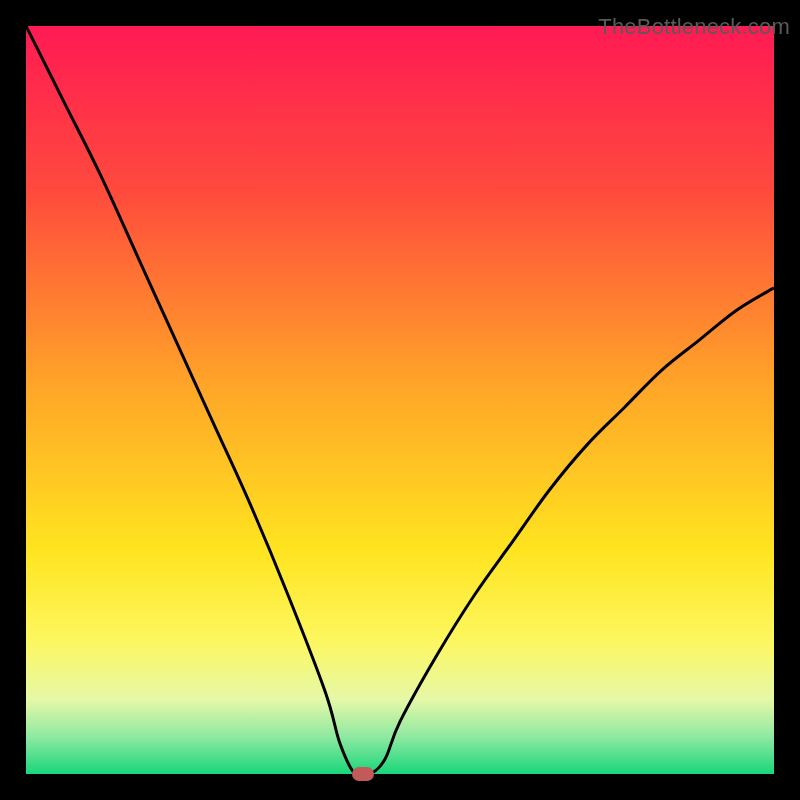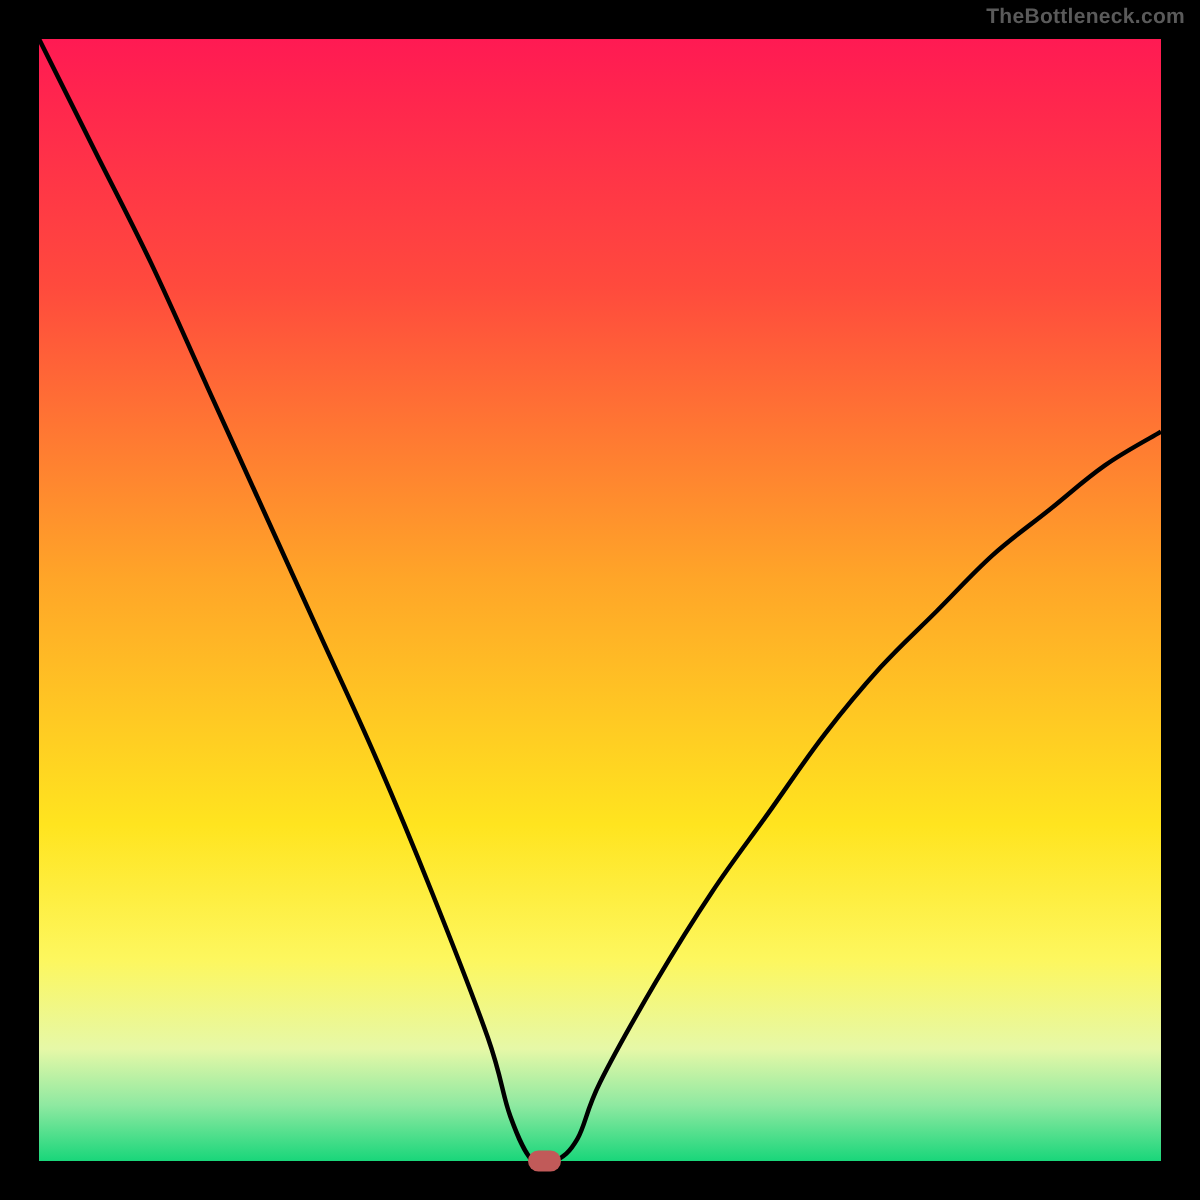--- a/index.html
+++ b/index.html
@@ -12,25 +12,25 @@
     font-family: Arial, Helvetica, sans-serif;
   }
   .frame {
     position: relative;
     width: 800px;
     height: 800px;
     background: #000;
   }
   .watermark {
     position: absolute;
-    top: 2px;
+    top: 14px;
     right: 10px;
     color: #5a5a5a;
-    font-size: 14px;
-    font-weight: 700;
+    font-size: 22px;
+    font-weight: 400;
     letter-spacing: 0.2px;
     z-index: 50;
   }
   .plot-area {
     position: absolute;
     left: 26px;
     top: 26px;
     width: 748px;
     height: 748px;
   }

